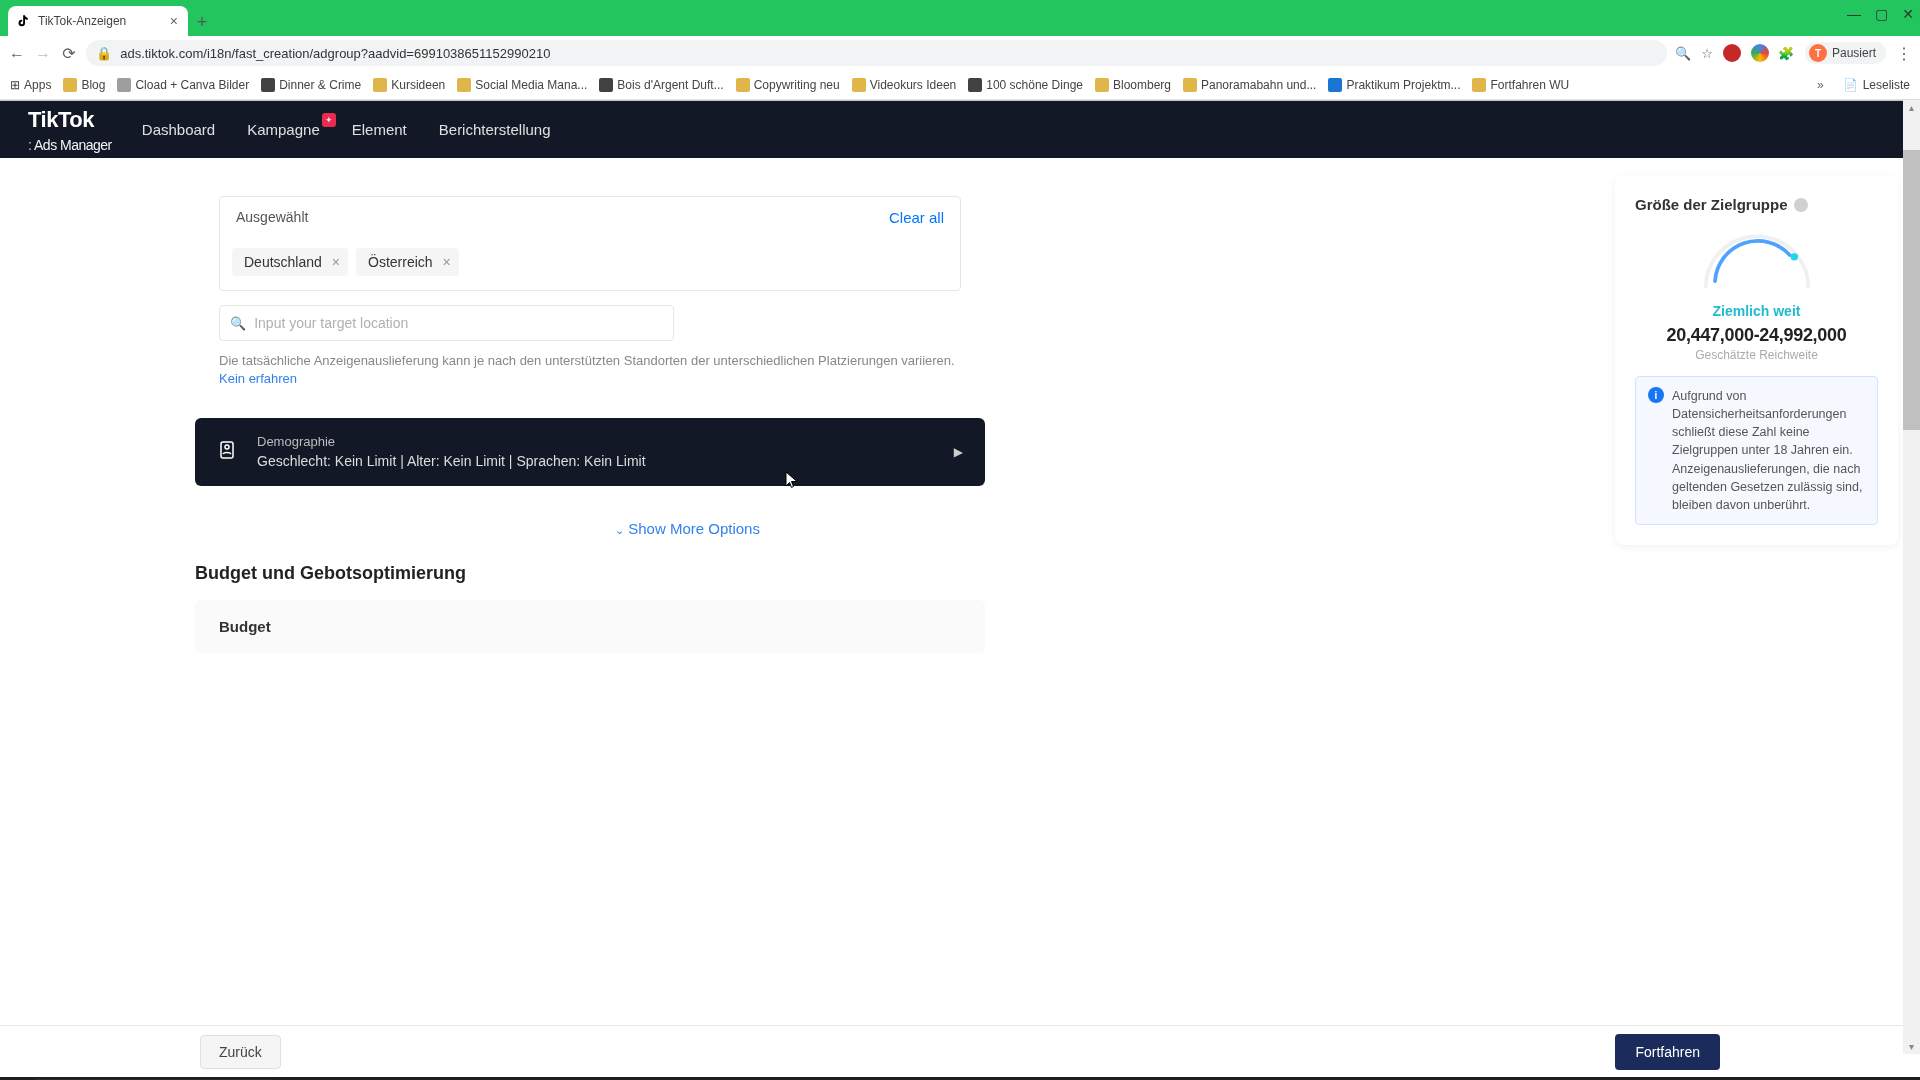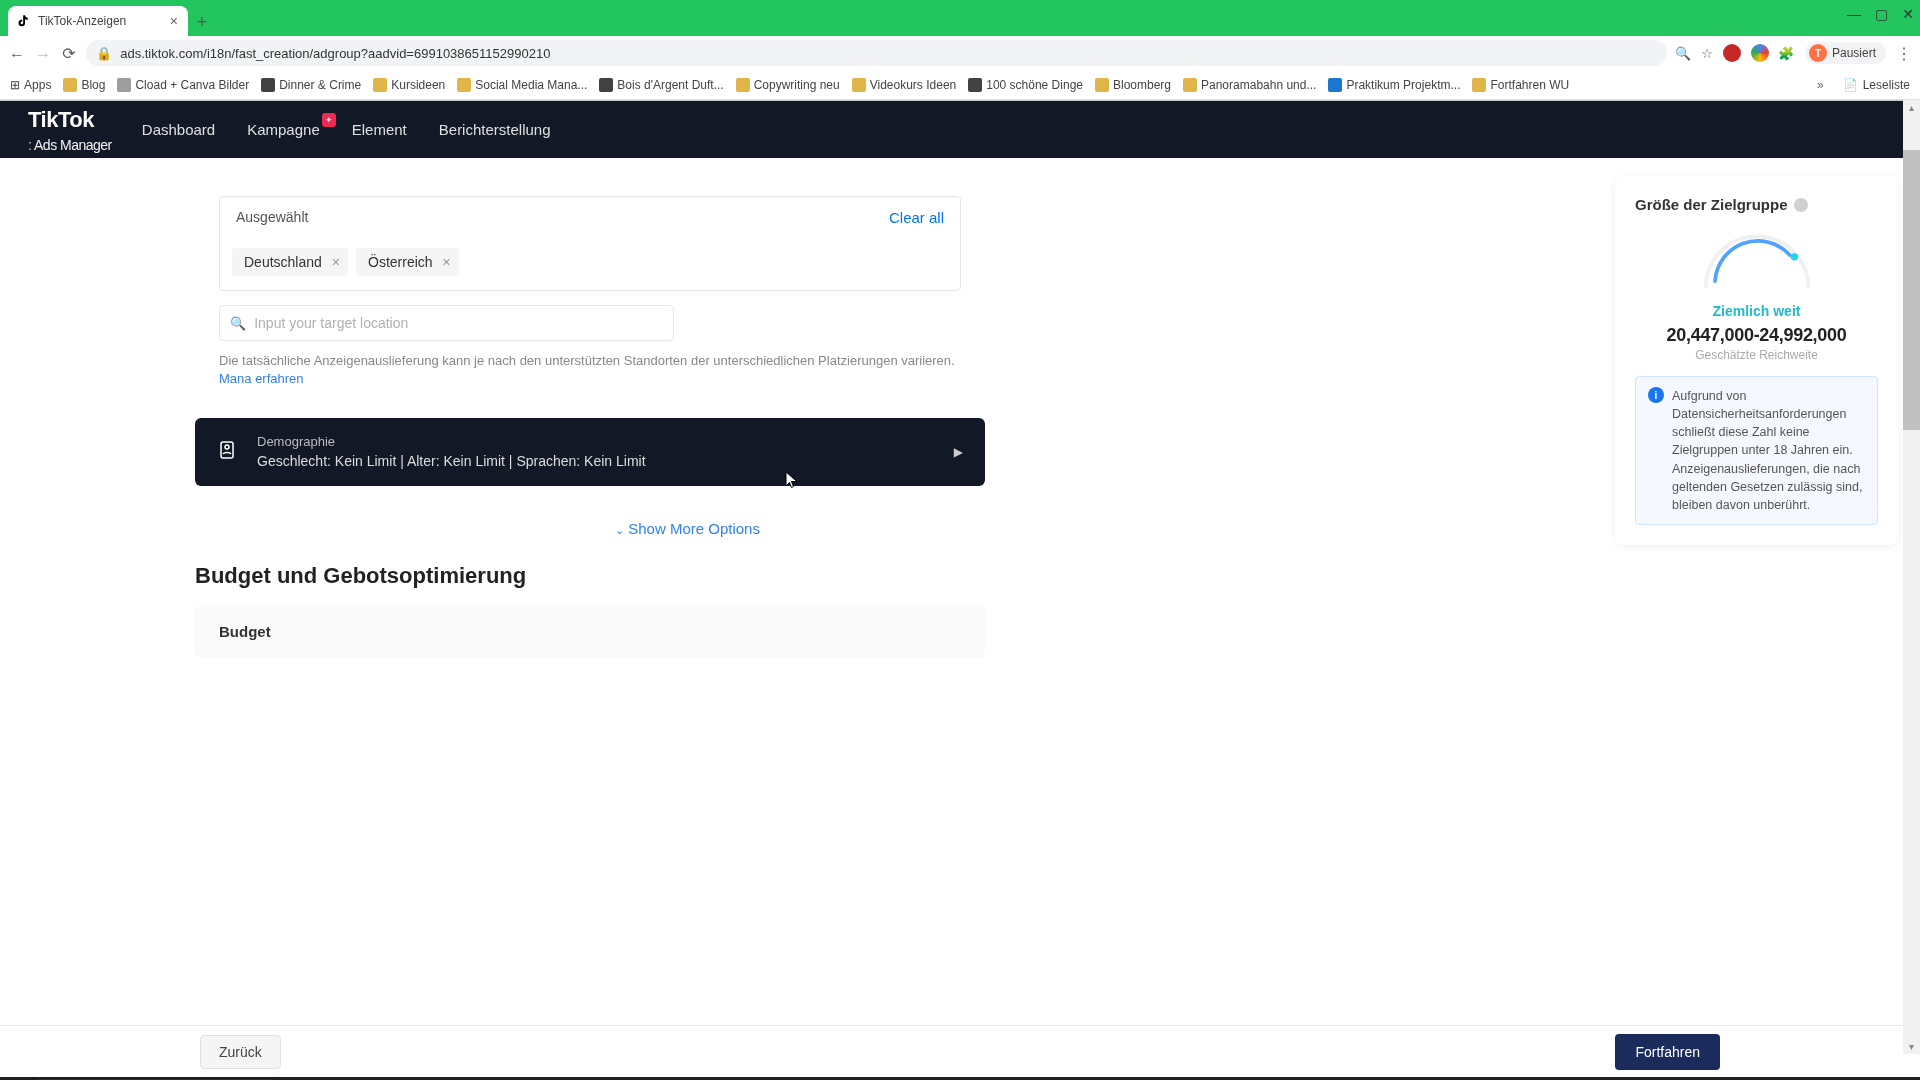--- a/index.html
+++ b/index.html
@@ -77,21 +77,21 @@
     .demo-box { background: #121826; border-radius: 6px; color: #fff; padding: 14px 20px; display: flex; align-items: center; gap: 18px; position: relative; margin: 12px 20px 0 195px; max-width: 790px; cursor: pointer; }
     .demo-inner { line-height: 1.5; }
     .demo-title { color: #bbb; font-size: 13px; }
     .demo-sub { color: #ddd; font-size: 14px; }
     .demo-caret { position: absolute; right: 22px; top: 50%; transform: translateY(-50%); color: #ccc; font-size: 12px; }
 
     .show-more { text-align: center; margin: 34px 0 26px 0; max-width: 985px; margin-left: 195px; }
     .show-more-link { color: #3182ed; font-size: 15px; cursor: pointer; }
     .show-more-link .chev { font-size: 11px; margin-right: 4px; }
 
-    .section-heading { font-size: 22px; font-weight: 600; color: #222; margin: 8px 0 16px 195px; }
+    .section-heading { font-size: 18px; font-weight: 600; color: #222; margin: 8px 0 16px 195px; }
     .budget-card { background: #fafafa; border-radius: 6px; padding: 18px 24px; margin: 0 20px 0 195px; max-width: 790px; }
     .budget-label { font-size: 15px; font-weight: 600; color: #333; }
 
     
     .side-col { width: 305px; padding: 18px 22px 0 0; }
     .side-card { background: #fff; border-radius: 8px; padding: 20px; box-shadow: 0 2px 8px rgba(0,0,0,0.06); }
     .side-title { font-size: 15px; font-weight: 600; color: #333; display: flex; align-items: center; gap: 6px; }
     .side-info { width: 14px; height: 14px; border-radius: 50%; background: #d0d0d0; display: inline-block; }
     .gauge { text-align: center; margin: 14px 0 6px; position: relative; height: 70px; }
     .gauge svg { width: 150px; height: 70px; }
@@ -256,21 +256,21 @@
                 <span>Österreich</span>
                 <span class="chip-x">×</span>
               </span>
           </div>
         </div>
         <div class="loc-search">
           <span>🔍</span>
           <input placeholder="Input your target location" style="">
         </div>
         <div class="hint-text">Die tatsächliche Anzeigenauslieferung kann je nach den unterstützten Standorten der unterschiedlichen Platzierungen variieren.</div>
-        <div class="hint-link">Mana erfahren</div>
+        <div class="hint-link">Kein erfahren</div>
       </div>
     </div>
 
     <div class="demo-box">
       <span>
         <svg width="24" height="24" viewBox="0 0 24 24" fill="none" stroke="#fff" stroke-width="1.5">
             <rect x="6" y="4" width="12" height="16" rx="2"></rect>
             <circle cx="12" cy="9" r="2"></circle>
             <path d="M8 16c1-2 7-2 8 0"></path>
           </svg>

